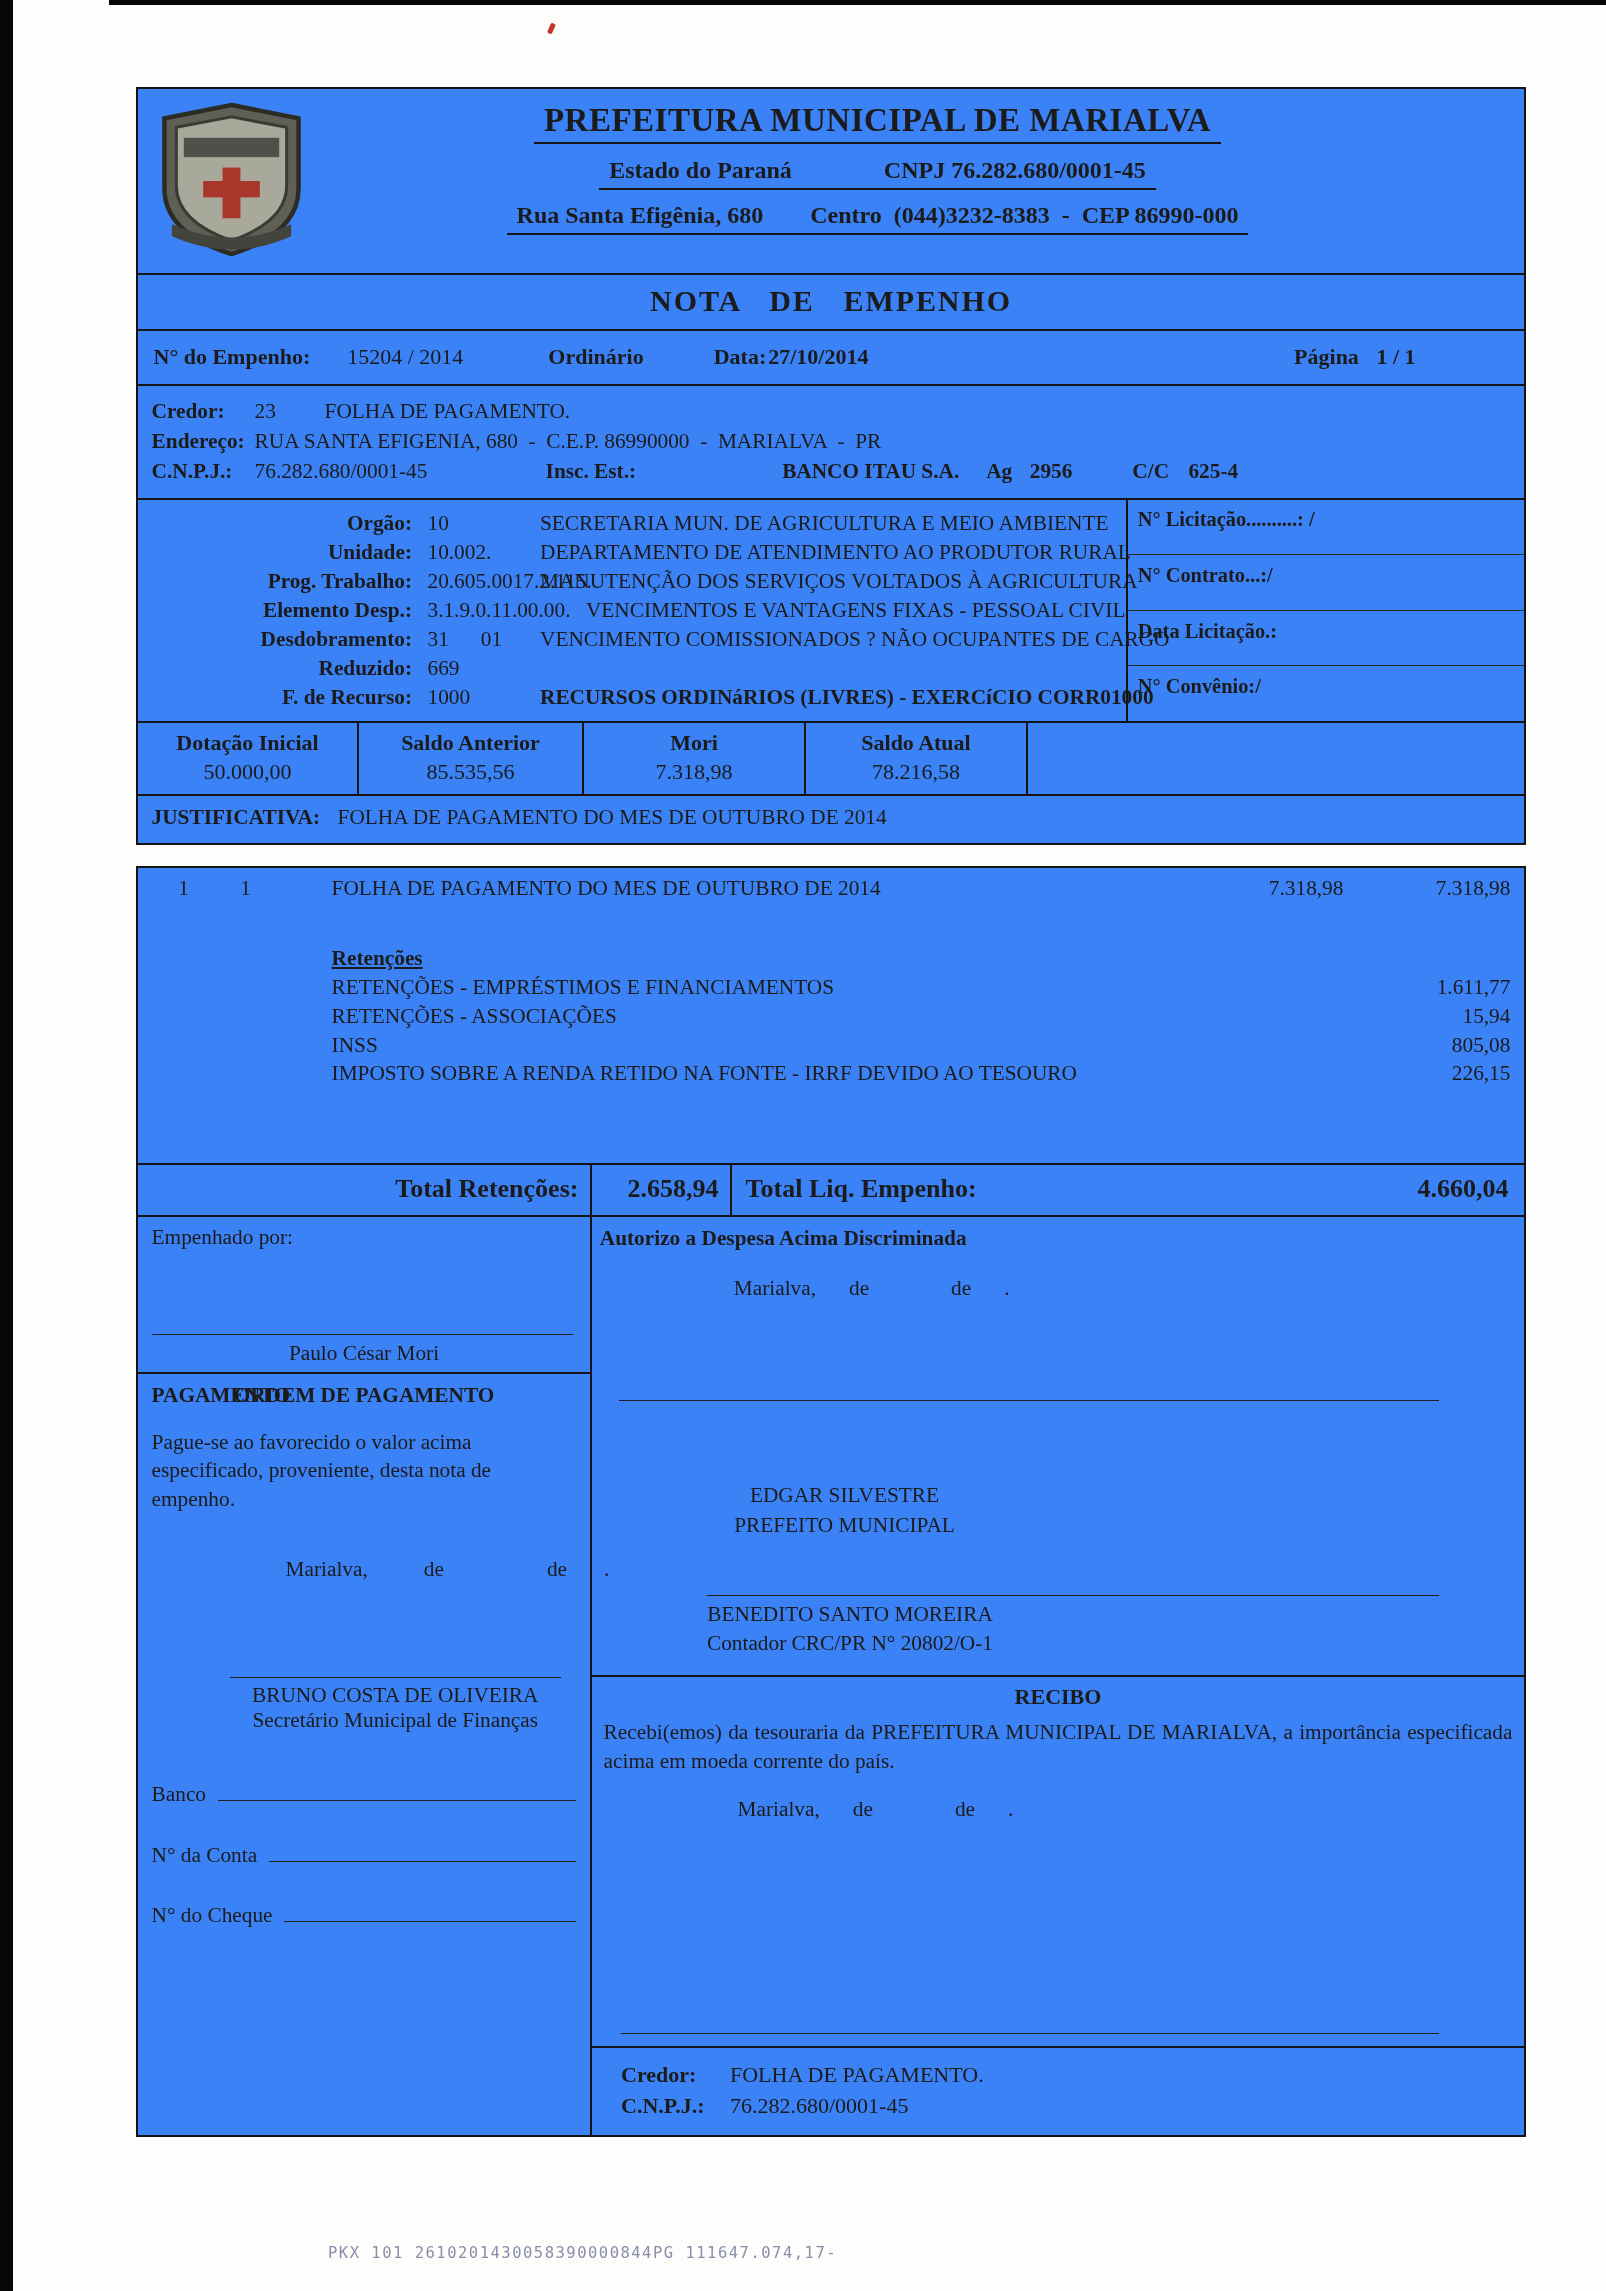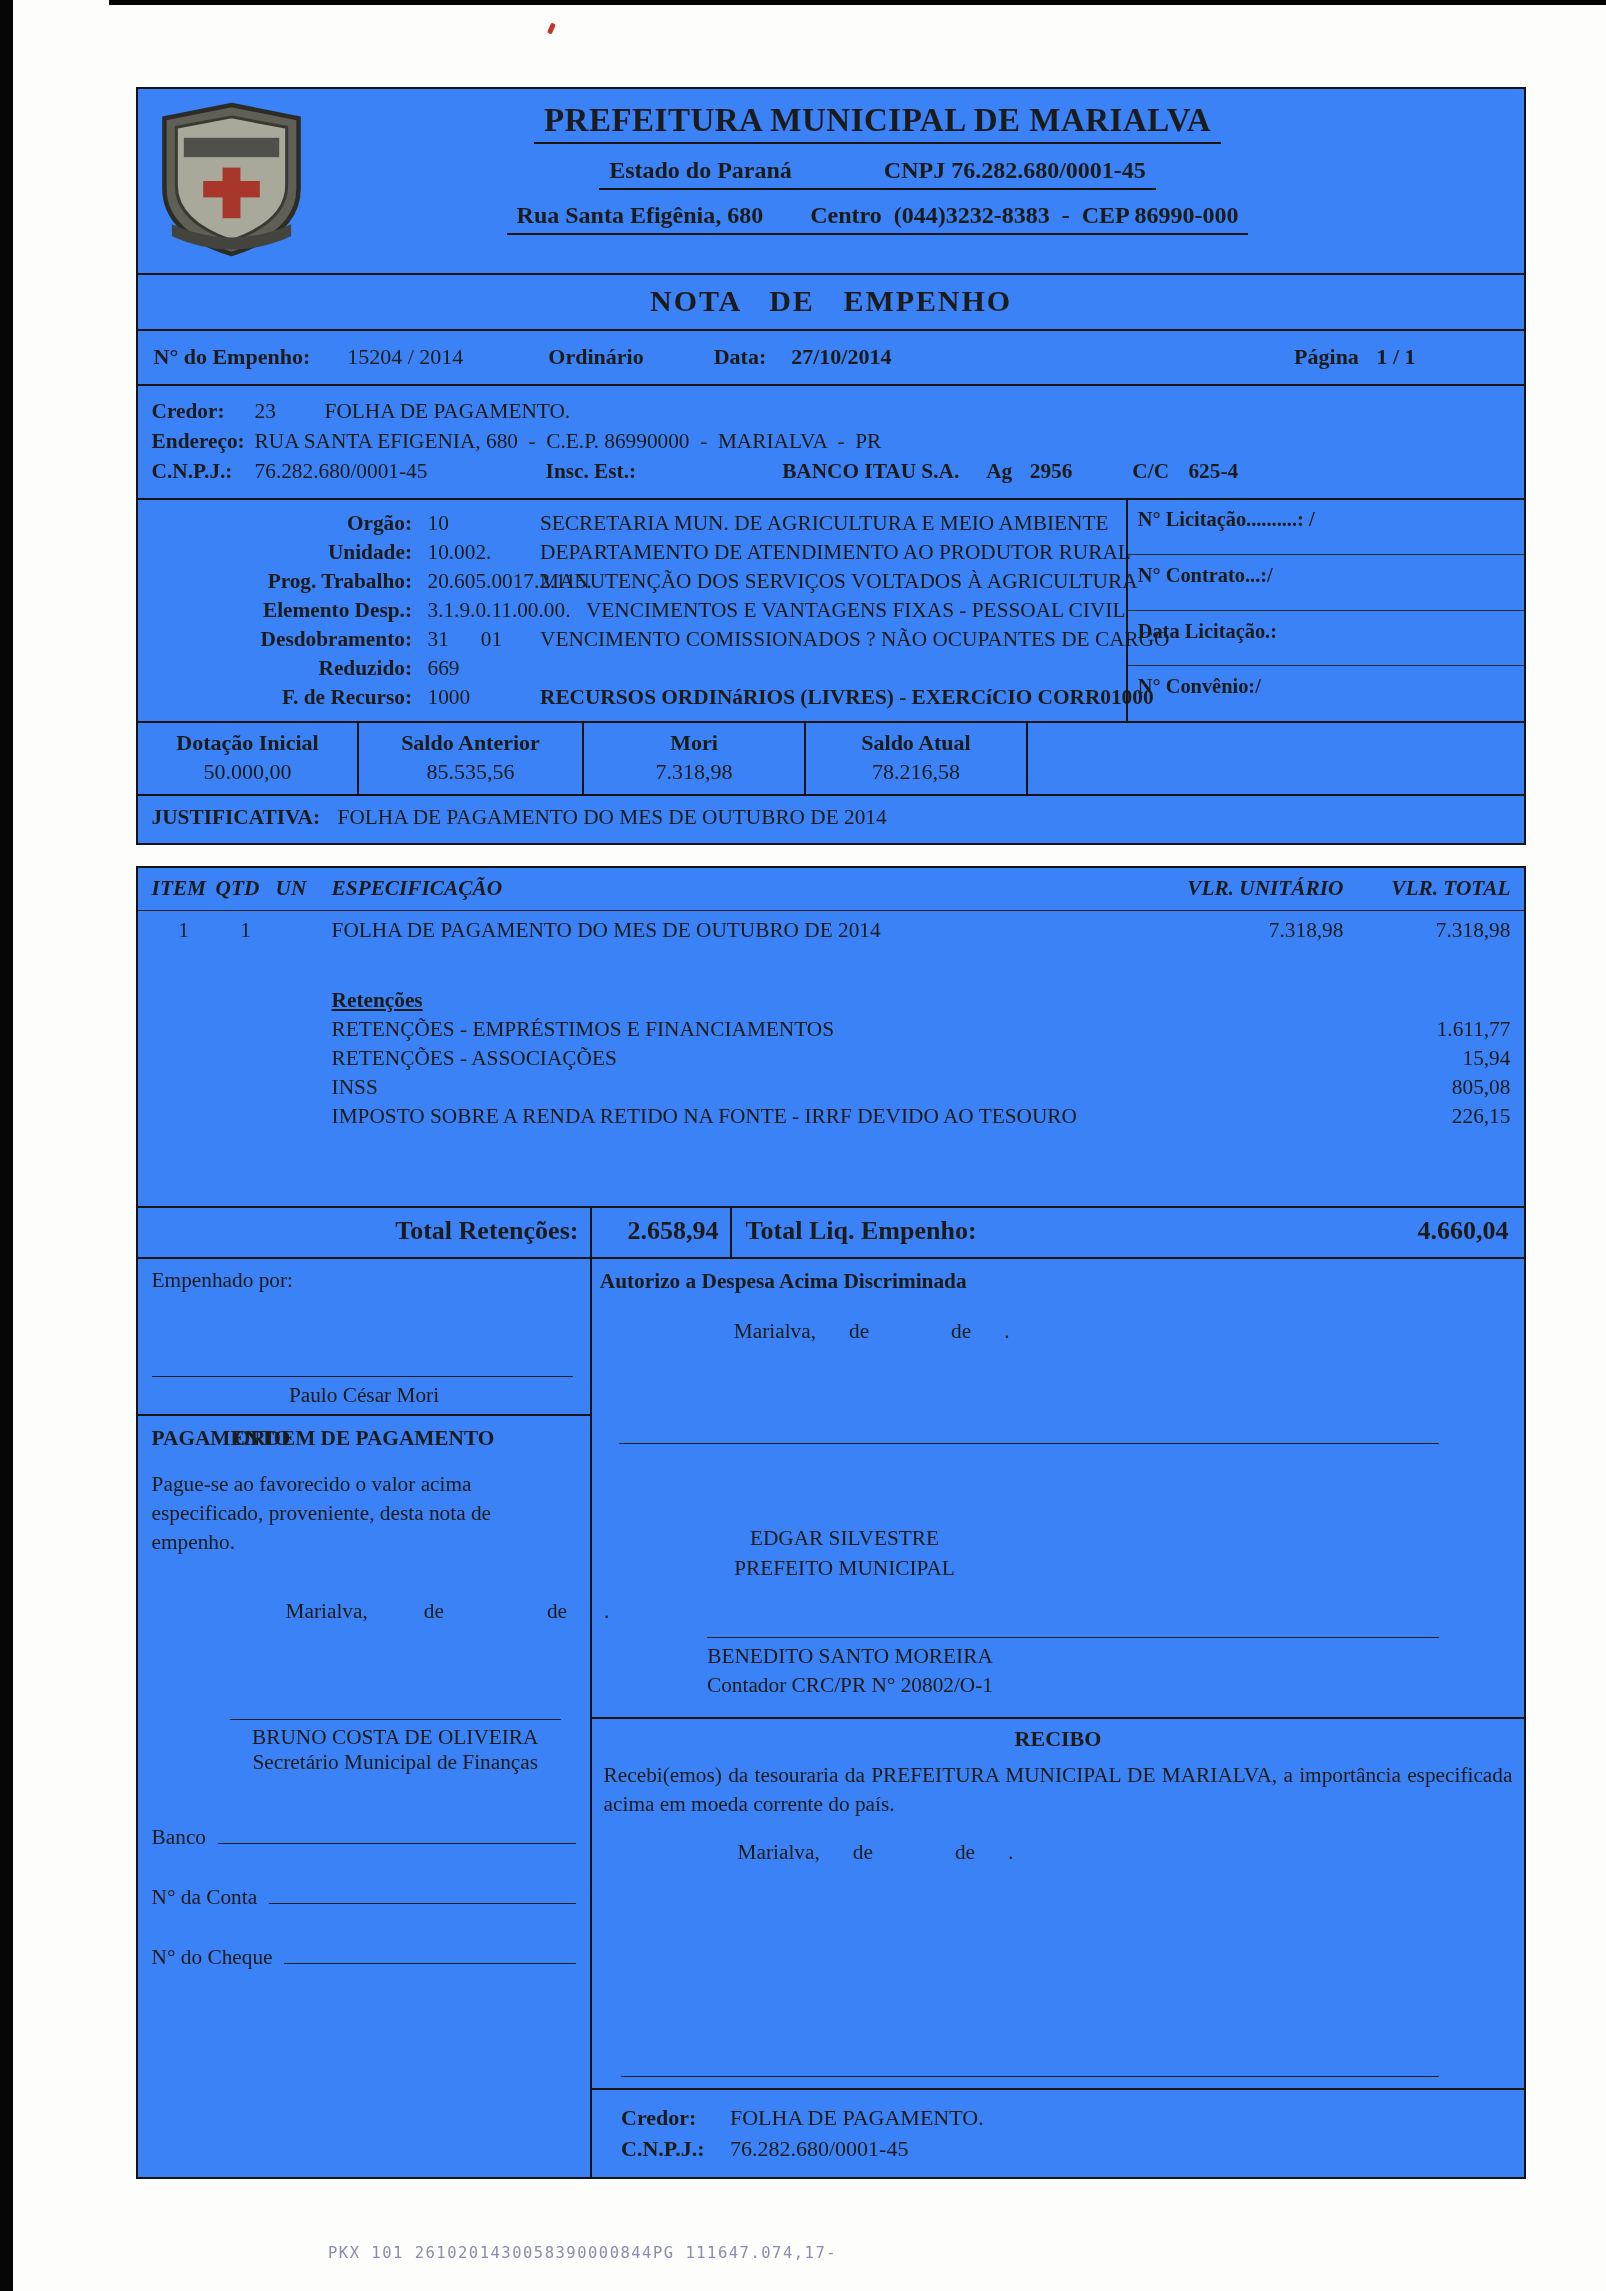--- a/index.html
+++ b/index.html
@@ -35,21 +35,21 @@
   .hgap2{display:inline-block;width:47px}
 
   .nota-bar{text-align:center;padding:8.7px 0 11.6px;font-size:30px;font-weight:bold;
     letter-spacing:1.9px;word-spacing:19.4px}
 
   
   .emp-row{display:flex;align-items:baseline;padding:12.6px 15.5px 14.6px;font-size:22px}
   .emp-num{margin-left:37px}
   .emp-mod{margin-left:85px}
   .emp-datal{margin-left:70px}
-  .emp-date{margin-left:25px}
+  .emp-date{margin-left:2px}
   .emp-pagel{margin-left:auto}
   .emp-page{margin-left:17.5px;margin-right:93px}
 
   
   .credor{padding:7.8px 13.6px 13.6px;font-size:21.3px}
   .cr-row{display:flex;align-items:baseline;margin-top:4.9px}
   .cr-label{flex:none;width:103px;font-weight:bold}
   .cr-code{width:70px}
   .cr-cnpjv{width:225px}
   .cr-insc{margin-left:66px}
@@ -308,28 +308,20 @@
     </div>
 
     <div class="sec justif">
       <span class="justif-label">JUSTIFICATIVA:</span>
       <span>FOLHA DE PAGAMENTO DO MES DE OUTUBRO DE 2014</span>
     </div>
   </div>
 
   <div class="box box-main">
 
-    <div class="it-head">
-      <span class="ch-item">ITEM</span>
-      <span class="ch-qtd">QTD</span>
-      <span class="ch-un">UN</span>
-      <span class="ch-espec">ESPECIFICAÇÃO</span>
-      <span class="ch-unit">VLR. UNITÁRIO</span>
-      <span class="ch-tot">VLR. TOTAL</span>
-    </div>
 
     <div class="it-body">
       <div class="item-row">
         <span class="ir-item">1</span>
         <span class="ir-qtd">1</span>
         <span class="ir-un"></span>
         <span class="ir-espec">FOLHA DE PAGAMENTO DO MES DE OUTUBRO DE 2014</span>
         <span class="ir-unit">7.318,98</span>
         <span class="ir-tot">7.318,98</span>
       </div>

